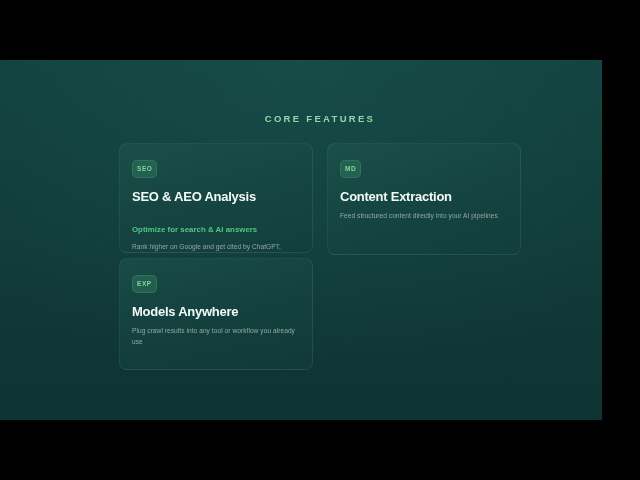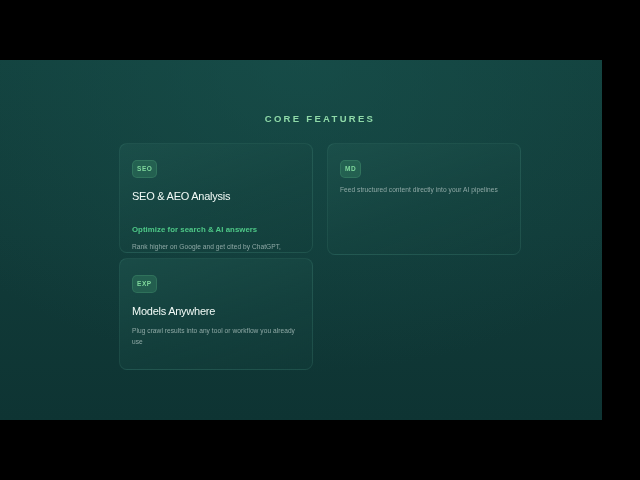--- a/index.html
+++ b/index.html
@@ -104,22 +104,22 @@
     border: 1px solid rgba(104,200,150,0.18);
     color: #7fd79c;
     font-size: 6.5px;
     font-weight: bold;
     letter-spacing: 0.55px;
     line-height: 1;
   }
 
   .card-title {
     margin-top: 11px;
-    font-size: 11px;
-    font-weight: normal;
+    font-size: 13px;
+    font-weight: bold;
     color: #f2fbf7;
     letter-spacing: -0.25px;
     line-height: 15px;
   }
 
   .card-subtitle {
     margin-top: 21px;
     font-size: 7.8px;
     font-weight: bold;
     color: #4ec887;
@@ -153,20 +153,21 @@
       <div class="feature-card">
         <span class="card-badge">SEO</span>
         <div class="card-title">SEO &amp; AEO Analysis</div>
         <div class="card-subtitle">Optimize for search &amp; AI answers</div>
         <div class="card-body">Rank higher on Google and get cited by ChatGPT, Perplexity &amp; more</div>
       </div>
 
 
       <div class="feature-card tall">
         <span class="card-badge">MD</span>
+        <div class="card-title">Content Extraction</div>
         <div class="card-body">Feed structured content directly into your AI pipelines</div>
       </div>
 
       <div class="feature-card tall">
         <span class="card-badge">EXP</span>
         <div class="card-title">Models Anywhere</div>
         <div class="card-body">Plug crawl results into any tool or workflow you already use</div>
       </div>
 
     </div>

